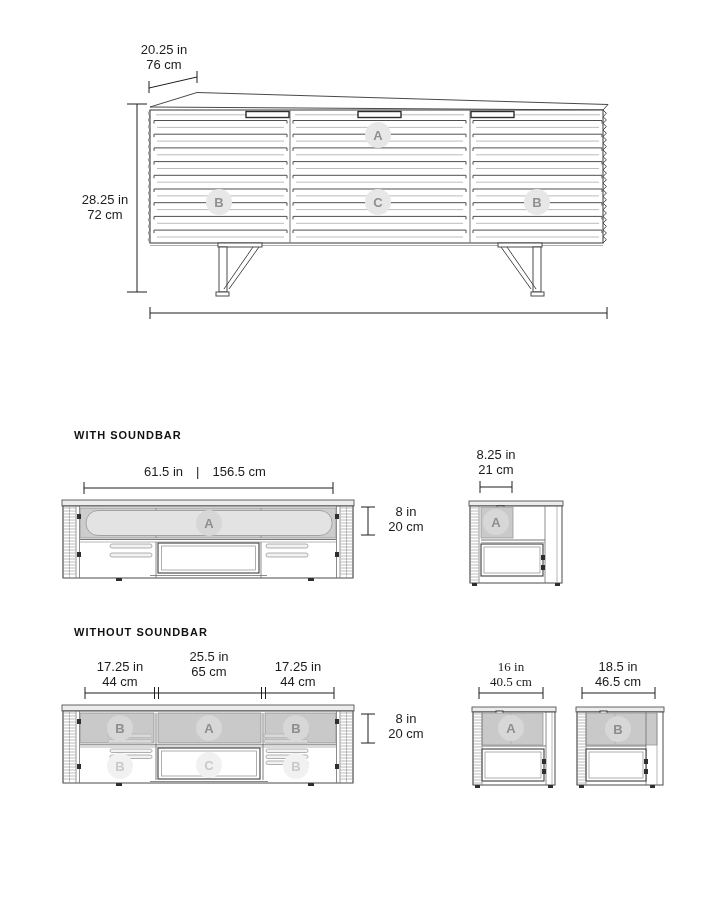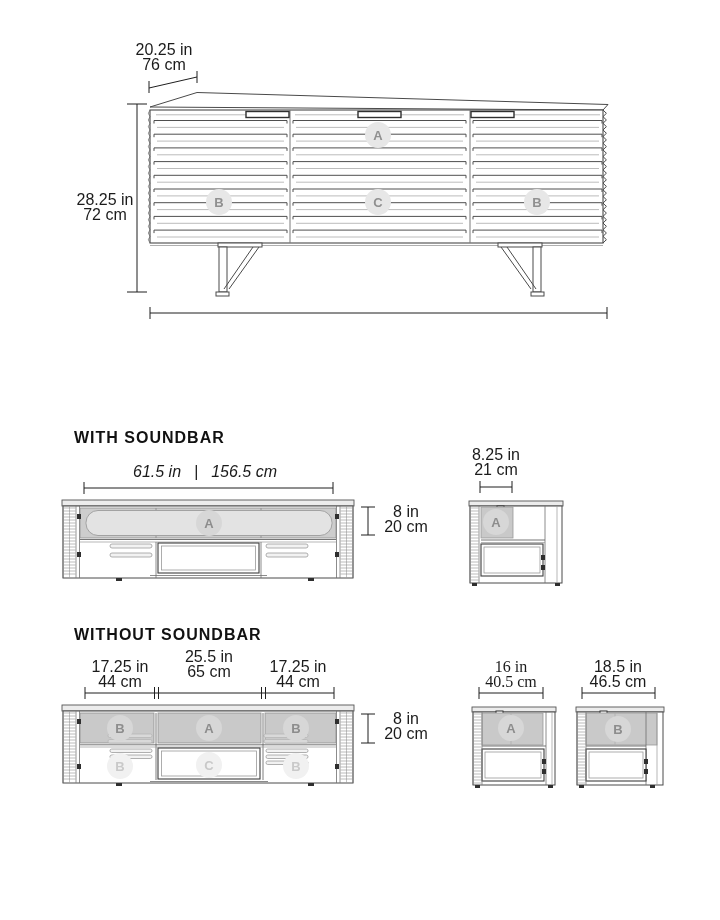--- a/index.html
+++ b/index.html
@@ -1,20 +1,20 @@
 <!DOCTYPE html>
 <html><head>
 <meta charset="utf-8">
 <style>
   html,body{margin:0;padding:0;background:#ffffff;}
   #canvas{position:relative;width:720px;height:920px;background:#fff;overflow:hidden;
           font-family:"Liberation Sans", sans-serif;color:#1b1b1b;}
   #art{position:absolute;left:0;top:0;}
-  .txt{position:absolute;text-align:center;font-size:16px;line-height:15px;color:#1b1b1b;white-space:nowrap;}
-  .heading{position:absolute;font-size:16px;font-weight:bold;letter-spacing:1px;color:#111;}
+  .txt{position:absolute;text-align:center;font-size:13px;line-height:15px;color:#1b1b1b;white-space:nowrap;}
+  .heading{position:absolute;font-size:11px;font-weight:bold;letter-spacing:1px;color:#111;}
   .inline-dim{display:flex;justify-content:center;gap:13px;}
   .lc{position:absolute;width:26px;height:26px;border-radius:50%;background:#e7e7e7;color:#909090;
       font-size:13px;font-weight:bold;display:flex;align-items:center;justify-content:center;}
   .lc.on-shade{background:#d7d7d7;color:#8d8d8d;}
   .lc.faint{background:#f1f1f1;color:#c9c9c9;}
 </style>
 </head>
 <body>
 
 <div id="canvas">
@@ -539,21 +539,21 @@
   <div>20.25 in</div>
   <div>76 cm</div>
 </div>
 <div class="txt" style="left:69px;top:192px;width:72px;">
   <div>28.25 in</div>
   <div>72 cm</div>
 </div>
 
 <div class="heading" style="left:74px;top:429px;">WITH SOUNDBAR</div>
 
-<div class="txt inline-dim" style="left:105px;top:464px;width:200px;font-style:italic;">
+<div class="txt inline-dim" style="left:105px;top:464px;width:200px;">
   <span>61.5 in</span>
   <span>|</span>
   <span>156.5 cm</span>
 </div>
 <div class="txt" style="left:378px;top:504px;width:56px;">
   <div>8 in</div>
   <div>20 cm</div>
 </div>
 <div class="txt" style="left:460px;top:447px;width:72px;">
   <div>8.25 in</div>

